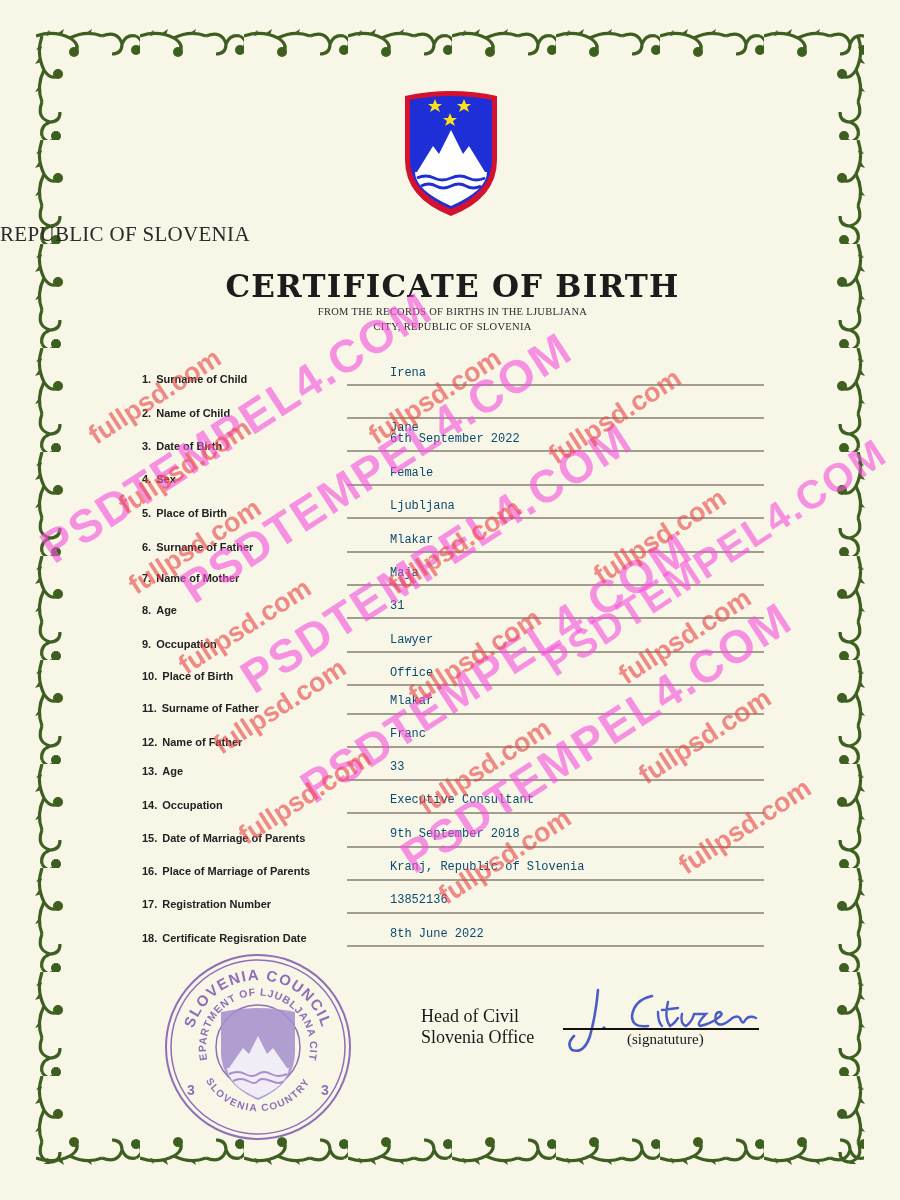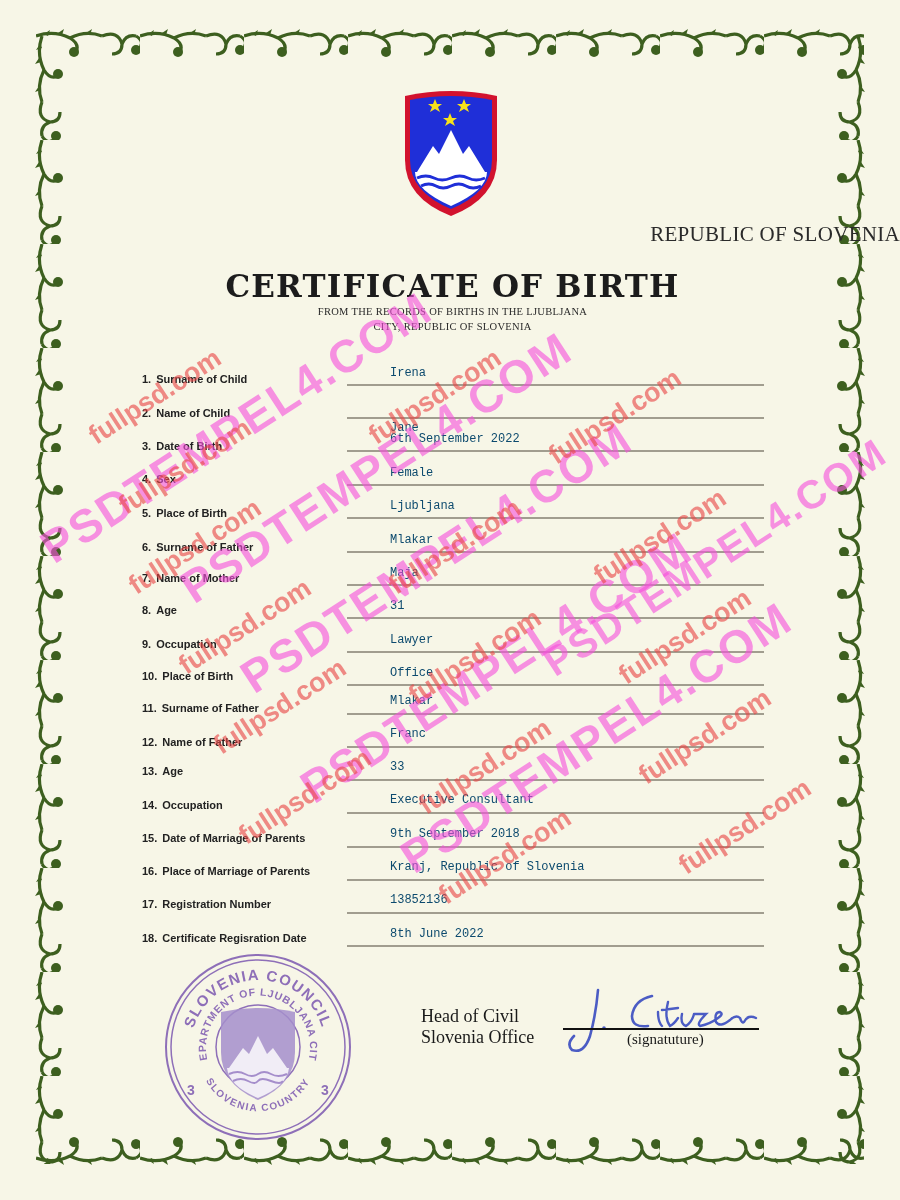--- a/index.html
+++ b/index.html
@@ -6,21 +6,21 @@
   body { width: 900px; height: 1200px; background: #f6f5e6; position: relative; overflow: hidden; font-family: "Liberation Serif", serif; color: #1d1d1d; }
   .page { position: absolute; left: 0; top: 0; width: 900px; height: 1200px; background: #f7f6e7; }
   .border-strip { position: absolute; overflow: hidden; }
   .border-top { left: 36px; top: 28px; width: 828px; height: 34px; }
   .border-bottom { left: 36px; top: 1132px; width: 828px; height: 34px; }
   .border-left { left: 34px; top: 36px; width: 34px; height: 1128px; }
   .border-right { left: 832px; top: 36px; width: 34px; height: 1128px; }
   .border-strip svg { display: block; }
 
   .coat { position: absolute; left: 401px; top: 90px; width: 100px; height: 130px; }
-  .republic { position: absolute; left: 0; width: 900px; top: 222px; text-align: right; font-size: 21px; letter-spacing: 0.3px; color: #2a2a2a; font-family: "Liberation Serif", serif; }
+  .republic { position: absolute; left: 0; width: 900px; top: 222px; text-align: left; font-size: 21px; letter-spacing: 0.3px; color: #2a2a2a; font-family: "Liberation Serif", serif; }
   .title { position: absolute; left: 0; width: 905px; top: 268px; text-align: center; font-size: 31px; font-weight: bold; letter-spacing: 1.2px; color: #1c1c1c; font-family: "DejaVu Serif", serif; }
   .subtitle { position: absolute; left: 0; width: 905px; text-align: center; font-size: 10.5px; color: #2a2a2a; letter-spacing: 0.3px; font-family: "Liberation Serif", serif; }
   .subtitle.l1 { top: 306px; }
   .subtitle.l2 { top: 321px; }
 
   .field-label { position: absolute; left: 142px; font-size: 11px; font-weight: bold; color: #222; font-family: Liberation Sans, sans-serif; white-space: nowrap; }
   .field-label .num { display: inline-block; margin-right: 5px; }
   .field-line { position: absolute; left: 347px; width: 417px; height: 2px; background: #a19d8f; }
   .field-value { position: absolute; left: 390px; font-size: 12px; color: #0c4a6e; font-family: "Liberation Mono", monospace; white-space: nowrap; }
 

